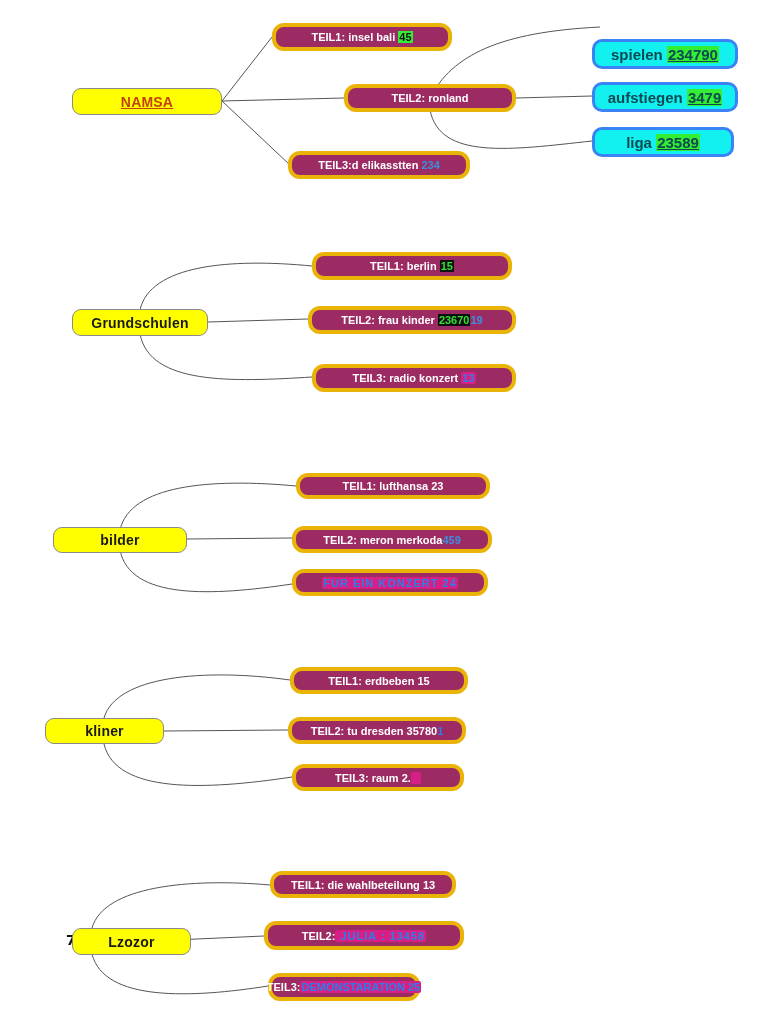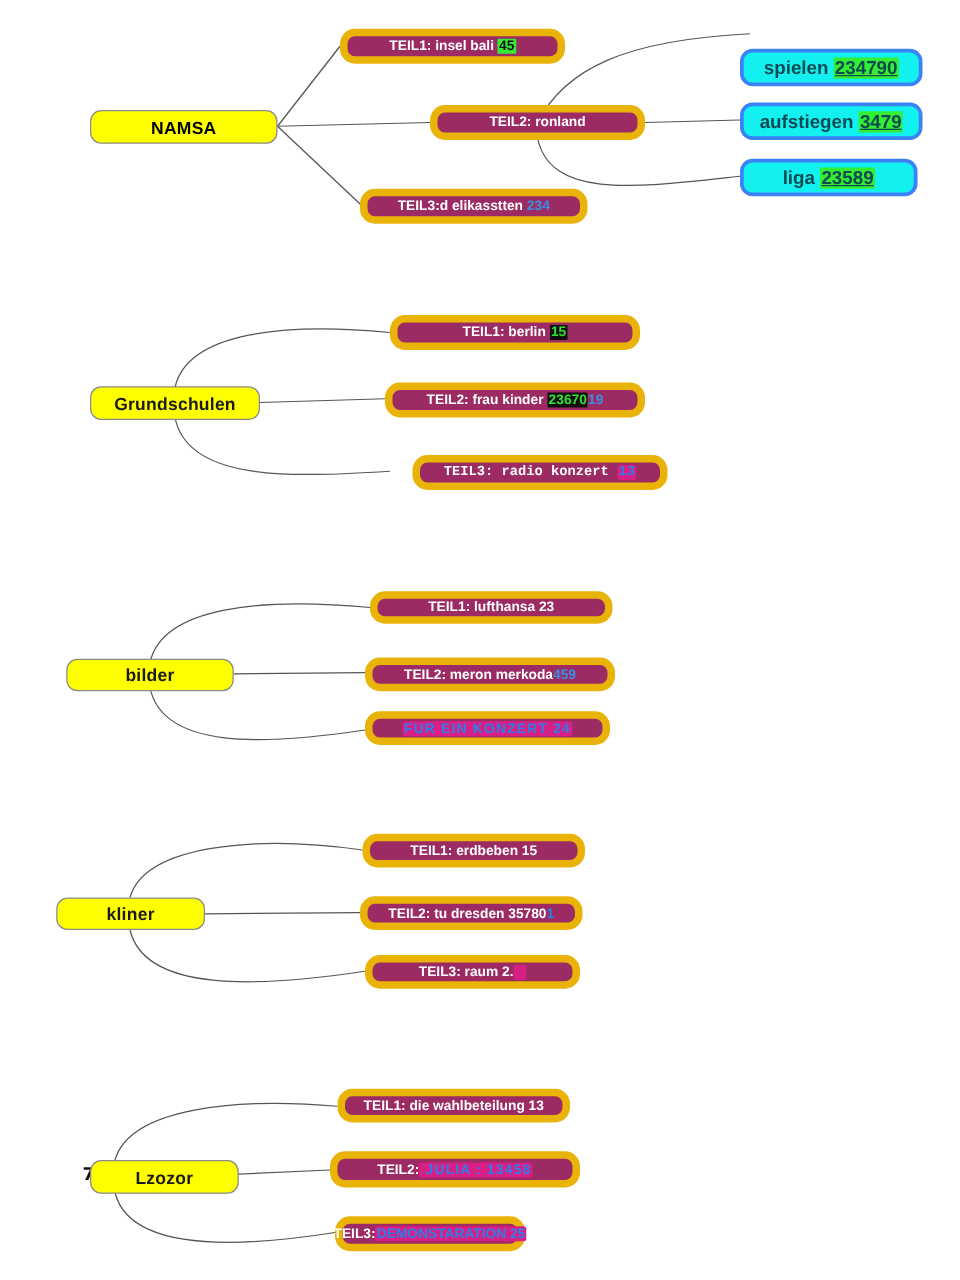--- a/index.html
+++ b/index.html
@@ -13,25 +13,25 @@
   .node{
     position:absolute;box-sizing:border-box;
     display:flex;align-items:center;justify-content:center;
     border-radius:10px;border:1px solid #8a8a8a;
     font-weight:bold;white-space:nowrap;
   }
   .node-root{
     background:#ffff00;border-radius:9px;
     font-size:14px;letter-spacing:.2px;
   }
-  .node-root.green-text{color:#000000;}
+  .node-root.green-text{color:#c2410c;text-decoration:underline;}
   .node-root.dark-text{color:#1a1a1a;}
   .node-child{
     background:#9c2b63;color:#ffffff;font-size:11px;
-    border-radius:12px;border:6px solid #eab308;
+    border-radius:12px;border:4px solid #eab308;
   }
   .node-leaf{
     background:#12f0f0;color:#0a4a52;font-size:15px;
     border-radius:10px;border:3px solid #3b82f6;
   }
   .weight{
     position:absolute;color:#111;font-size:14px;font-weight:bold;
     font-family:"DejaVu Sans",sans-serif;
     margin-top:24px;
   }
@@ -110,21 +110,21 @@
   </div>
 
   <div class="node node-child" style="left:312px;top:252px;width:200px;height:28px;">
     <span><span>TEIL1: berlin</span> <span class="hl-green-on-black">15</span></span>
   </div>
 
   <div class="node node-child" style="left:308px;top:306px;width:208px;height:28px;">
     <span><span>TEIL2: frau kinder</span> <span class="hl-green-on-black">23670</span><span class="blue">19</span></span>
   </div>
 
-  <div class="node node-child" style="left:330px;top:364px;width:204px;height:28px;font-family:Liberation Mono, monospace;">
+  <div class="node node-child" style="left:312px;top:364px;width:204px;height:28px;">
     <span><span>TEIL3: radio konzert</span> <span class="hl-pink">13</span></span>
   </div>
 
   <div class="weight" style="left:96px;top:509px;">60</div>
   <div class="node node-root dark-text" style="left:53px;top:527px;width:134px;height:26px;text-align:right;">
     <span>bilder</span>
   </div>
 
   <div class="node node-child" style="left:296px;top:473px;width:194px;height:26px;">
     <span>TEIL1: lufthansa 23</span>

